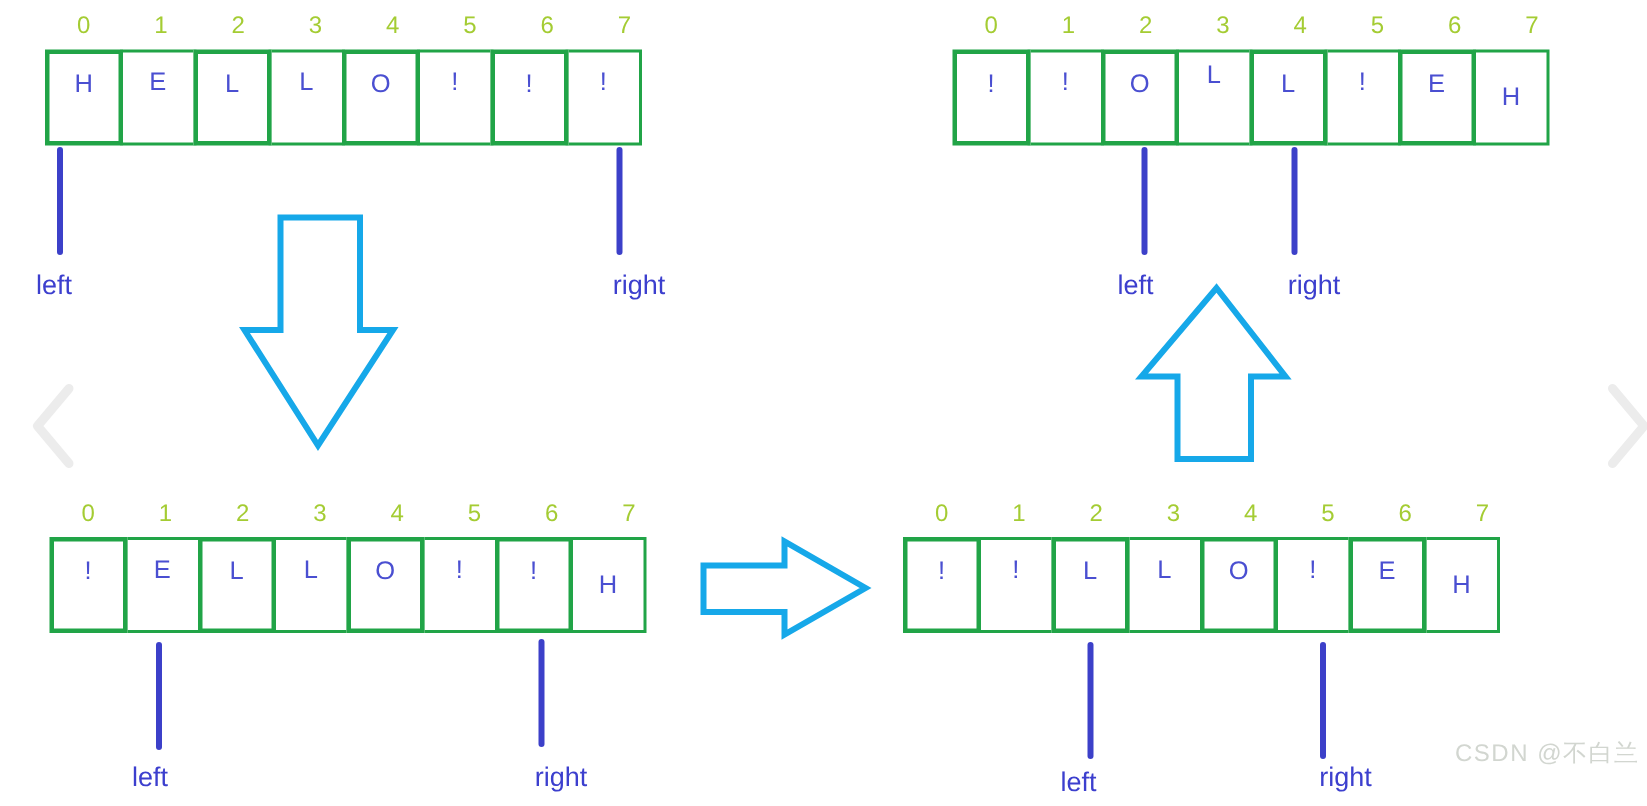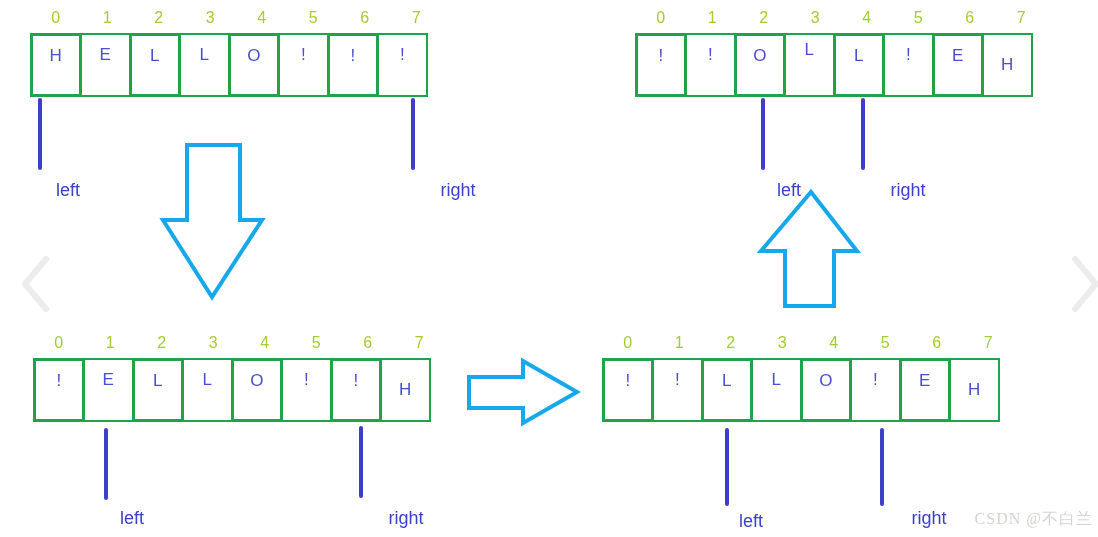--- a/index.html
+++ b/index.html
@@ -23,28 +23,26 @@
   .cells .cell:first-child { margin-left:0; }
   .cells .cell:nth-child(odd) { border-width:3px; z-index:2; }
   .last-low .cell:last-child { padding-top:20px; }
   .tr-group .cell:nth-child(4) { padding-top:5px; }
   .pline {
     position:absolute; width:4px; height:72px; background:#3c40c9; border-radius:2px;
   }
   .plabel {
     position:absolute; transform:translateX(-50%); color:#3c3fce; font-size:18px;
     white-space:nowrap;
-    margin-left:32px;
   }
   .overlay { position:absolute; left:0; top:0; pointer-events:none; }
   .overlay .nav { pointer-events:auto; cursor:pointer; }
   .watermark {
-    position:absolute; right:5px; bottom:7px; font-size:16px; color:#d2d6d0;
+    position:absolute; right:5px; bottom:24px; font-size:16px; color:#d2d6d0;
     letter-spacing:1px;
-    font-family:Liberation Serif, serif;
   }
 </style>
 </head>
 <body>
 
 <div class="canvas">
 
   <div class="array-group" style="left:30px; top:8px;">
     <div class="index-row">
       <span>0</span>

